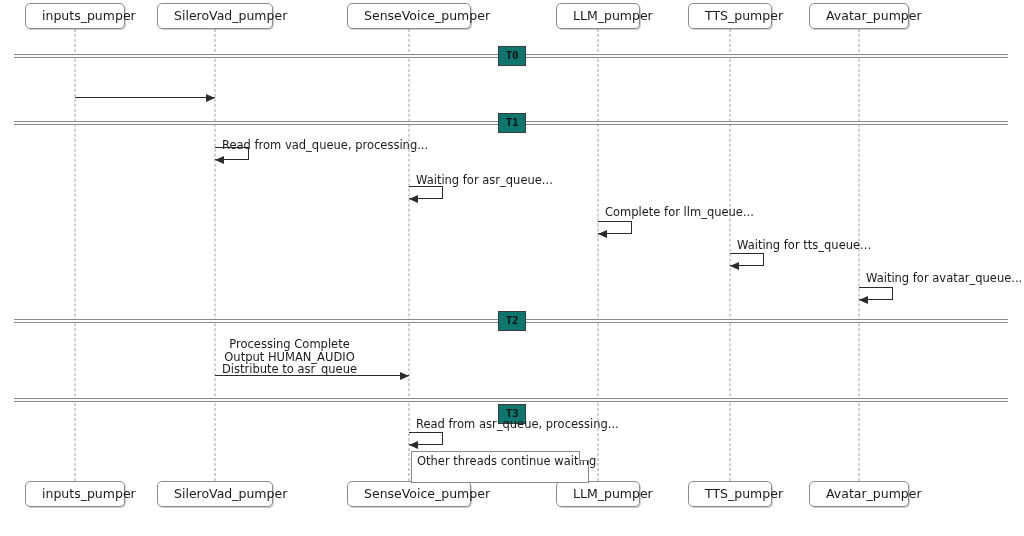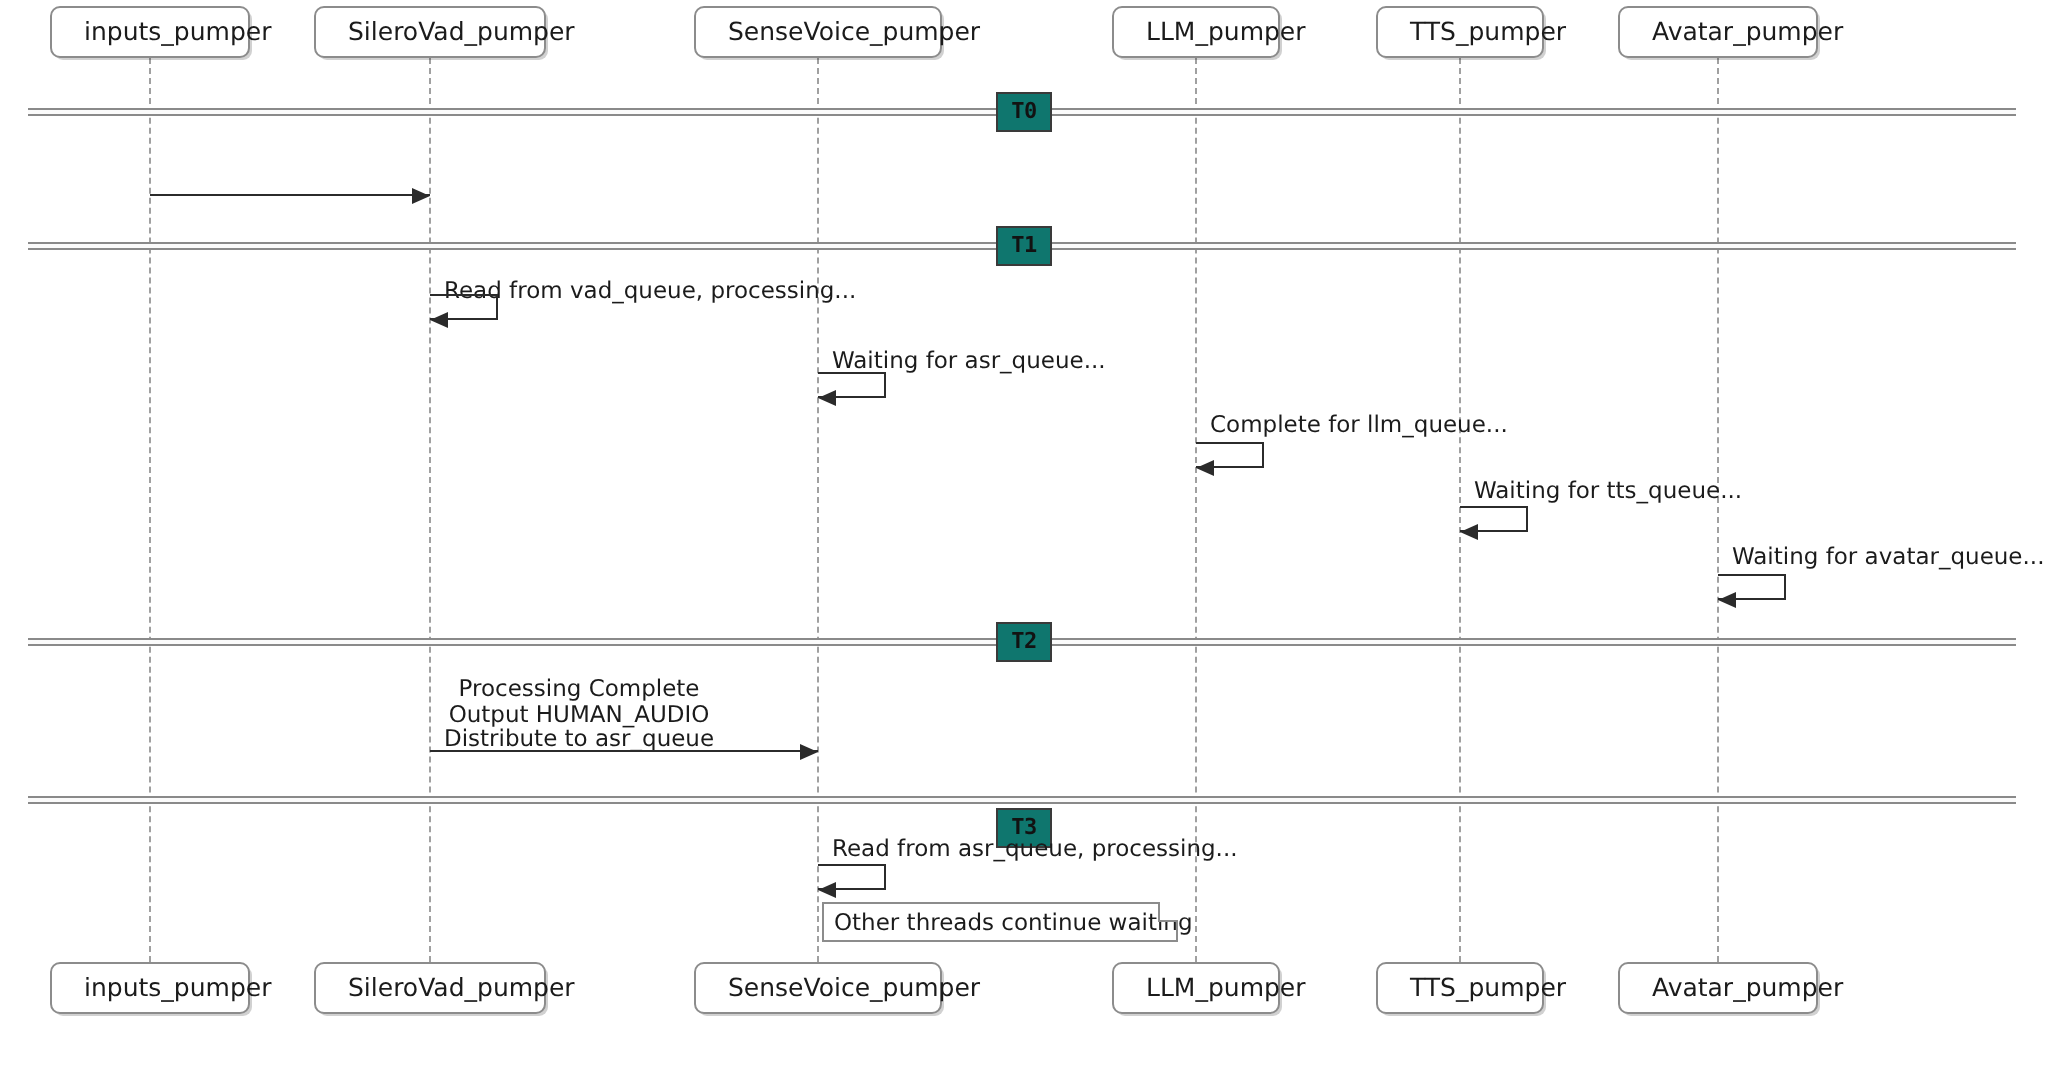--- a/index.html
+++ b/index.html
@@ -99,21 +99,21 @@
   .note{
     position:absolute;
     box-sizing:border-box;
     background:#FFFFFF;
     border:1px solid #8C8C8C;
     font-size:11.5px;
     color:#1b1b1b;
     white-space:nowrap;
     line-height:18px;
     padding:0 6px 0 5px;
-    height:20px;
+    height:32px;
   }
   .note-fold{
     position:absolute;
     right:-1px;top:-1px;
     width:9px;height:9px;
     background:#FFFFFF;
     border-left:1px solid #8C8C8C;
     border-bottom:1px solid #8C8C8C;
   }
 </style>

